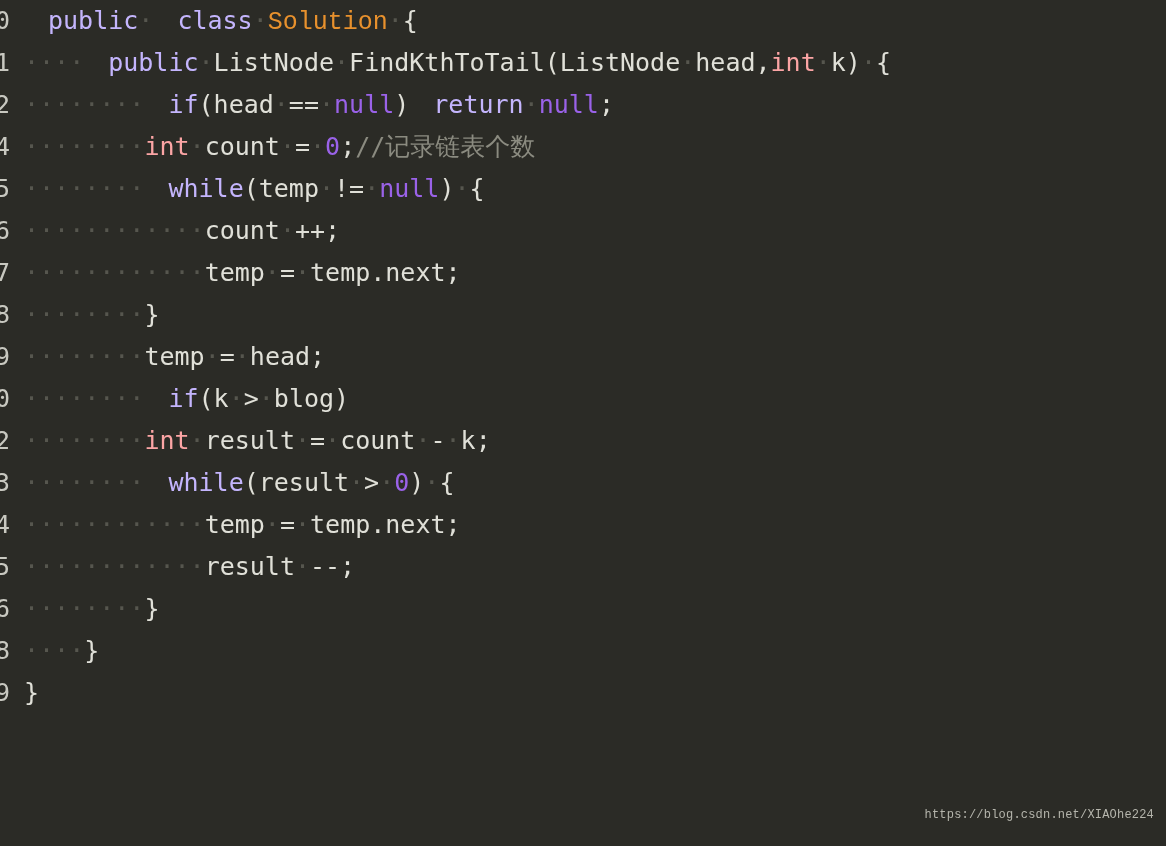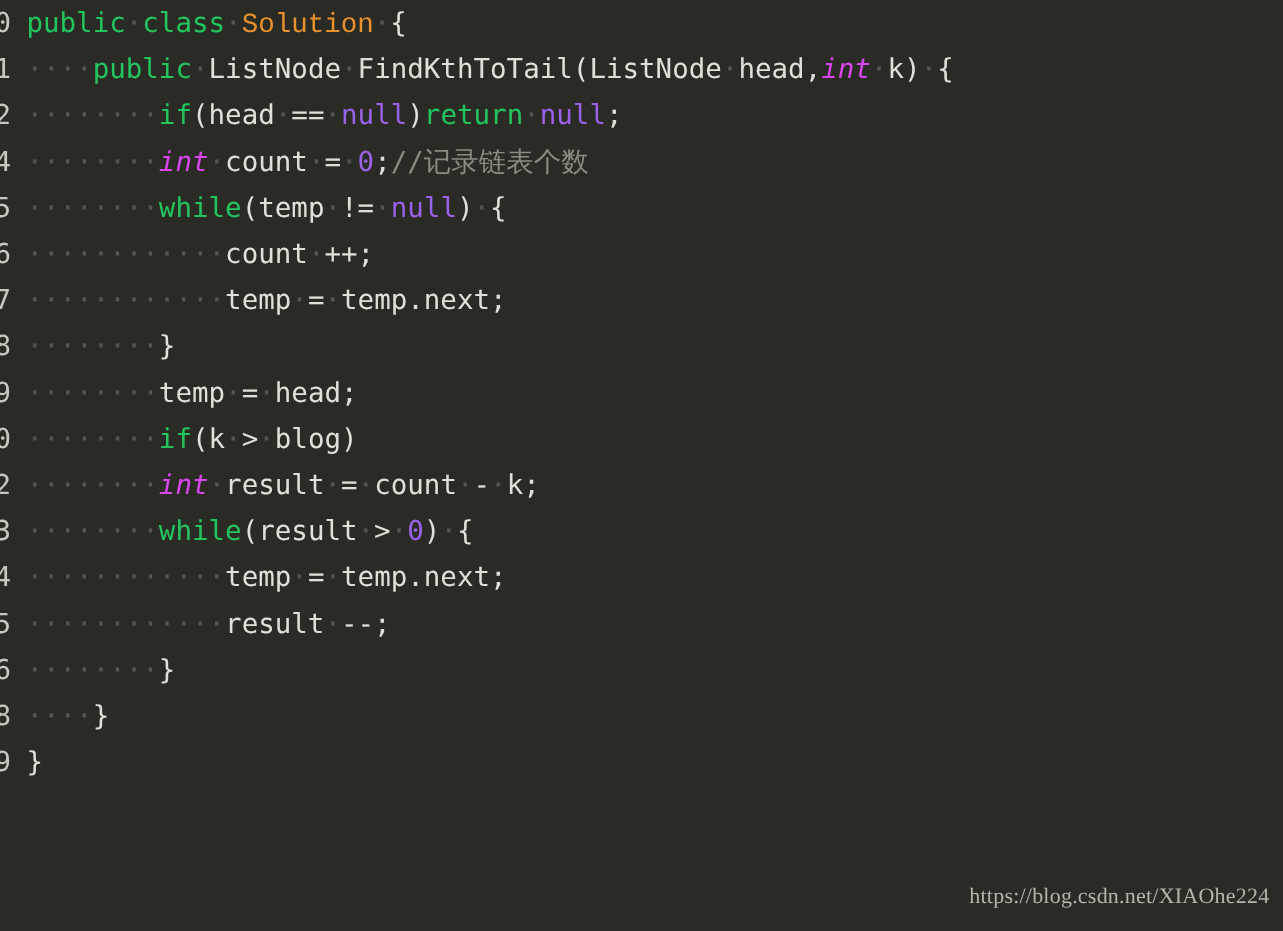--- a/index.html
+++ b/index.html
@@ -44,32 +44,32 @@
   }
   .code {
     display: inline-block;
     margin-left: 14px;
     vertical-align: top;
   }
   .ws {
     color: #56564e;
   }
   .tok-default { color: #e0e0d8; }
-  .tok-keyword { color: #22c55e; }
-  .tok-type    { color: #d946ef; font-style: italic; }
+  .tok-keyword { color: #c4b5fd; margin-left: 24px; }
+  .tok-type    { color: #fca5a5; }
   .tok-class   { color: #e8912d; font-family: Liberation Mono, monospace; }
   .tok-literal { color: #9a62e8; }
   .tok-comment { color: #8b8b80; }
   .watermark {
     position: absolute;
     right: 12px;
     bottom: 10px;
     color: #b5b5ac;
-    font-family: Liberation Serif, serif;
-    font-size: 20px;
+    font-family: Liberation Mono, monospace;
+    font-size: 12px;
     letter-spacing: 0.2px;
     user-select: none;
     text-align: right;
   }
 </style>
 </head>
 <body>
 
 <div id="editor">
   <div class="code-area" id="code-area">

